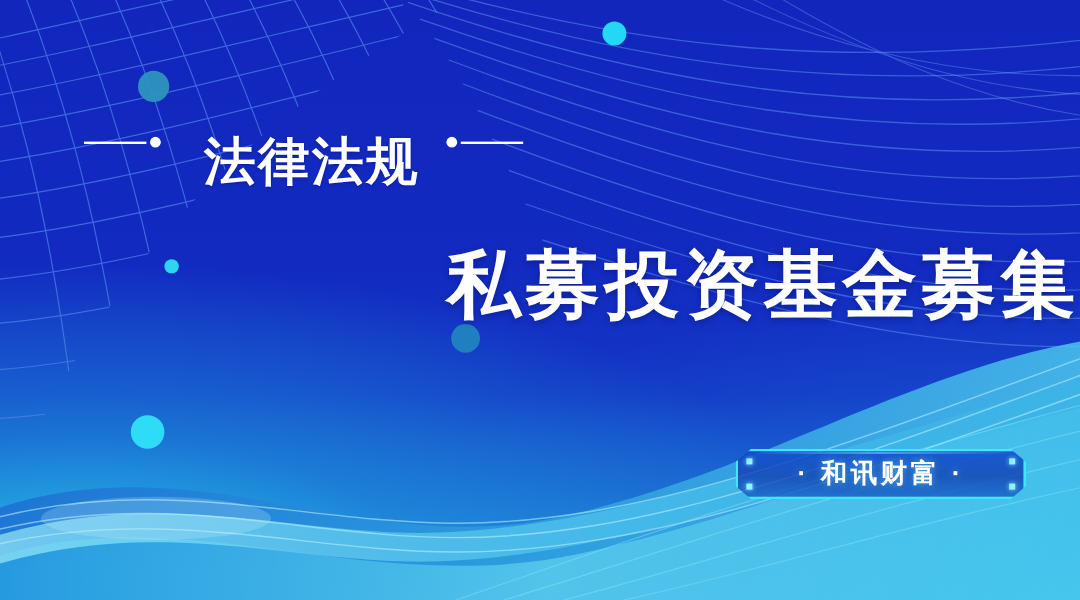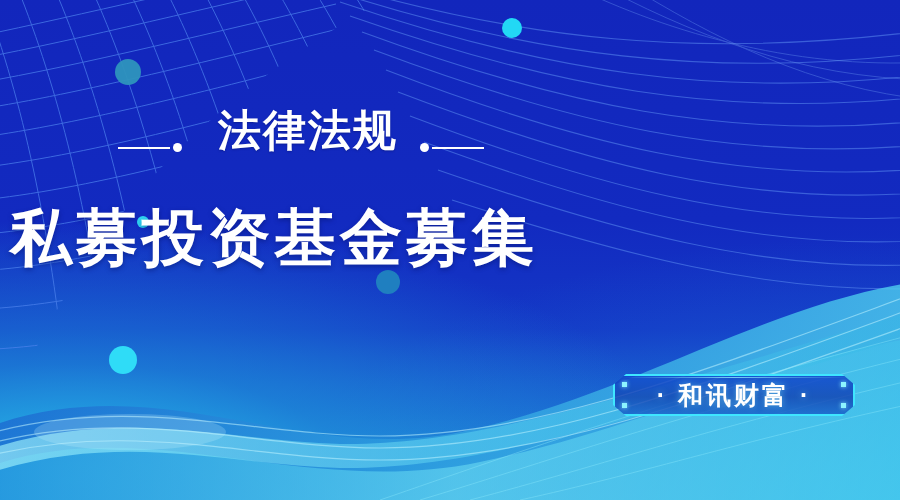--- a/index.html
+++ b/index.html
@@ -18,23 +18,23 @@
 
   
   .layer { position:absolute; inset:0; pointer-events:none; }
   .layer svg { display:block; width:100%; height:100%; }
 
   
   .dot-circle { position:absolute; border-radius:50%; }
 
   
   #kicker-row {
-    position:absolute; left:0; top:98px;
+    position:absolute; left:0; top:114px;
     width:520px; height:54px;
-    display:flex; align-items:flex-end;padding-left:48px;
+    display:flex; align-items:flex-start;
   }
   .rule-wrap { display:flex; align-items:center; }
   .rule-line { height:2px; background:#ffffff; display:block; }
   .rule-dot  { width:9px; height:9px; border-radius:50%; background:#ffffff; display:block; }
   .rule-left  .rule-line { width:52px; margin-right:3px; }
   .rule-right .rule-line { width:52px; margin-left:3px; }
   #kicker-row .rule-left { margin-left:70px; }
 
   #kicker-text {
     margin:0 22px 0 36px;
@@ -43,21 +43,21 @@
     color:#ffffff;
     letter-spacing:2px;
     line-height:1;
     white-space:nowrap;
     text-shadow:0 1px 2px rgba(2,12,80,0.35);
   }
 
   
   #title-block {
     position:absolute; left:0; right:0; top:205px;
-    text-align:left;
+    text-align:right;
     padding-left:10px;
   }
   .title-line {
     font-size:62px;
     font-weight:700;
     color:#ffffff;
     letter-spacing:4px;
     line-height:1.08;
     white-space:nowrap;
     text-shadow:0 2px 5px rgba(3,15,90,0.42);
@@ -86,21 +86,21 @@
   }
   #brand-badge .sq.tl { left:9px;  top:8px; }
   #brand-badge .sq.bl { left:9px;  bottom:8px; }
   #brand-badge .sq.tr { right:9px; top:8px; }
   #brand-badge .sq.br { right:9px; bottom:8px; }
 
   #brand-text {
     position:relative;
     width:100%; height:100%;
     display:flex; align-items:center; justify-content:center;
-    font-size:25px; font-weight:700; color:#ffffff;
+    font-size:22px; font-weight:700; color:#ffffff;
     letter-spacing:3px; white-space:nowrap;
     text-shadow:0 0 7px rgba(130,240,255,0.55);
   }
 </style>
 </head>
 <body>
 
 <div id="banner">
 
   <div class="layer">

